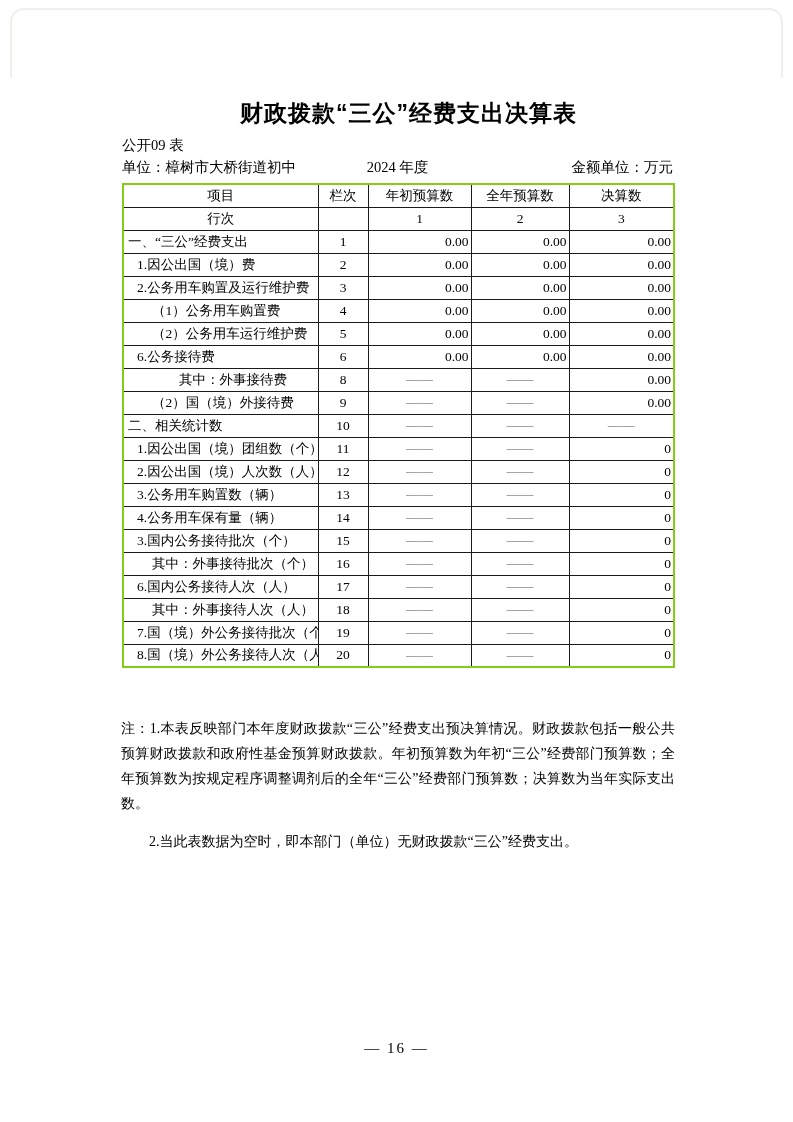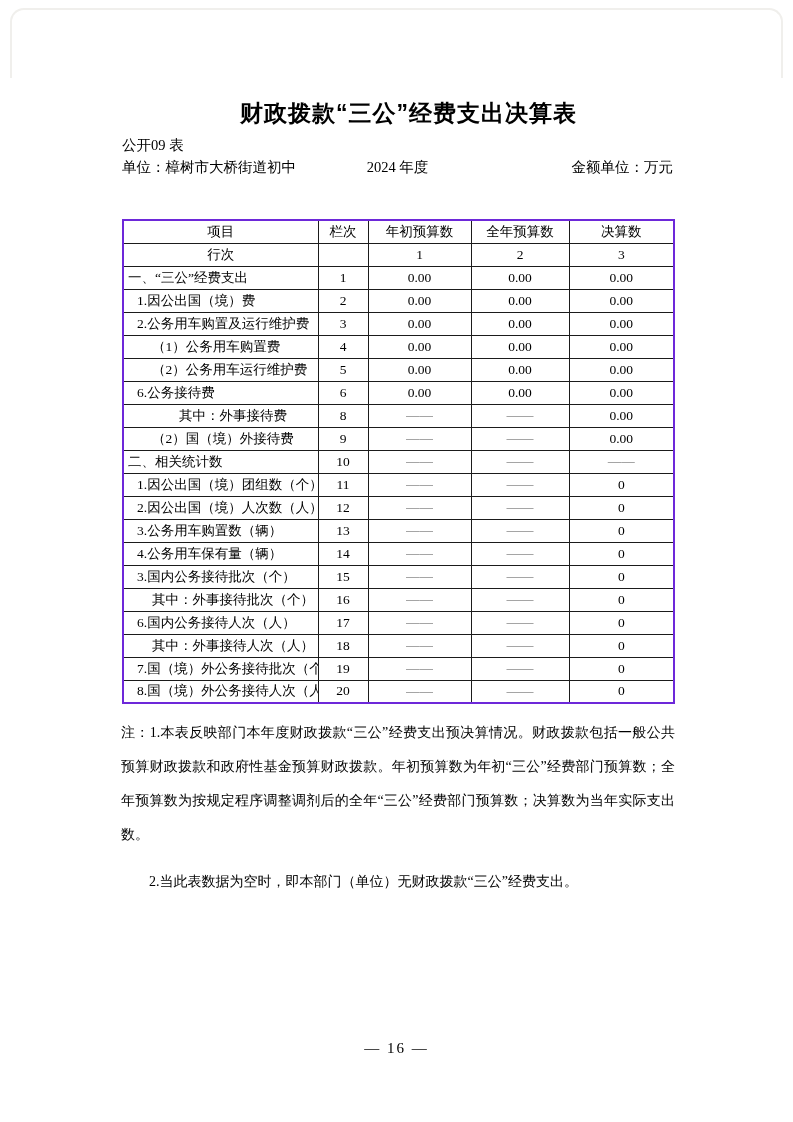--- a/index.html
+++ b/index.html
@@ -48,44 +48,43 @@
   .meta-row .m-left  { flex: 1; text-align: left; }
   .meta-row .m-center{ flex: 1; text-align: center; }
   .meta-row .m-right { flex: 1; text-align: right; }
   table.budget {
     position: absolute;
     top: 183px; left: 122px;
     width: 551px;
     border-collapse: collapse;
     table-layout: fixed;
     font-size: 13.5px;
-    border: 2px solid #6d28d9;
-    margin-top: 36px;
+    border: 2px solid #84cc16;
   }
   table.budget td {
     border: 1.5px solid #1b1b1b;
     height: 23px;
     padding: 0 2px;
     overflow: hidden;
     white-space: nowrap;
   }
   td.center { text-align: center; }
   td.label-cell { text-align: left; }
-  td.value-cell { text-align: center; padding-right: 8px; }
+  td.value-cell { text-align: right; padding-right: 8px; }
   td.value-cell.dash {
     text-align: center;
     padding-right: 2px;
     color: #9a9a9a;
     font-family: "Liberation Sans", "DejaVu Sans", sans-serif;
   }
   .notes {
     position: absolute;
     top: 716px; left: 121px; width: 554px;
     font-size: 14px;
-    line-height: 34px;
+    line-height: 25px;
     text-align: justify;
   }
   .notes .note-2 {
     margin-top: 13px;
     text-indent: 28px;
     text-align: left;
   }
   .page-number {
     position: absolute;
     top: 1040px; left: 0; width: 100%;

